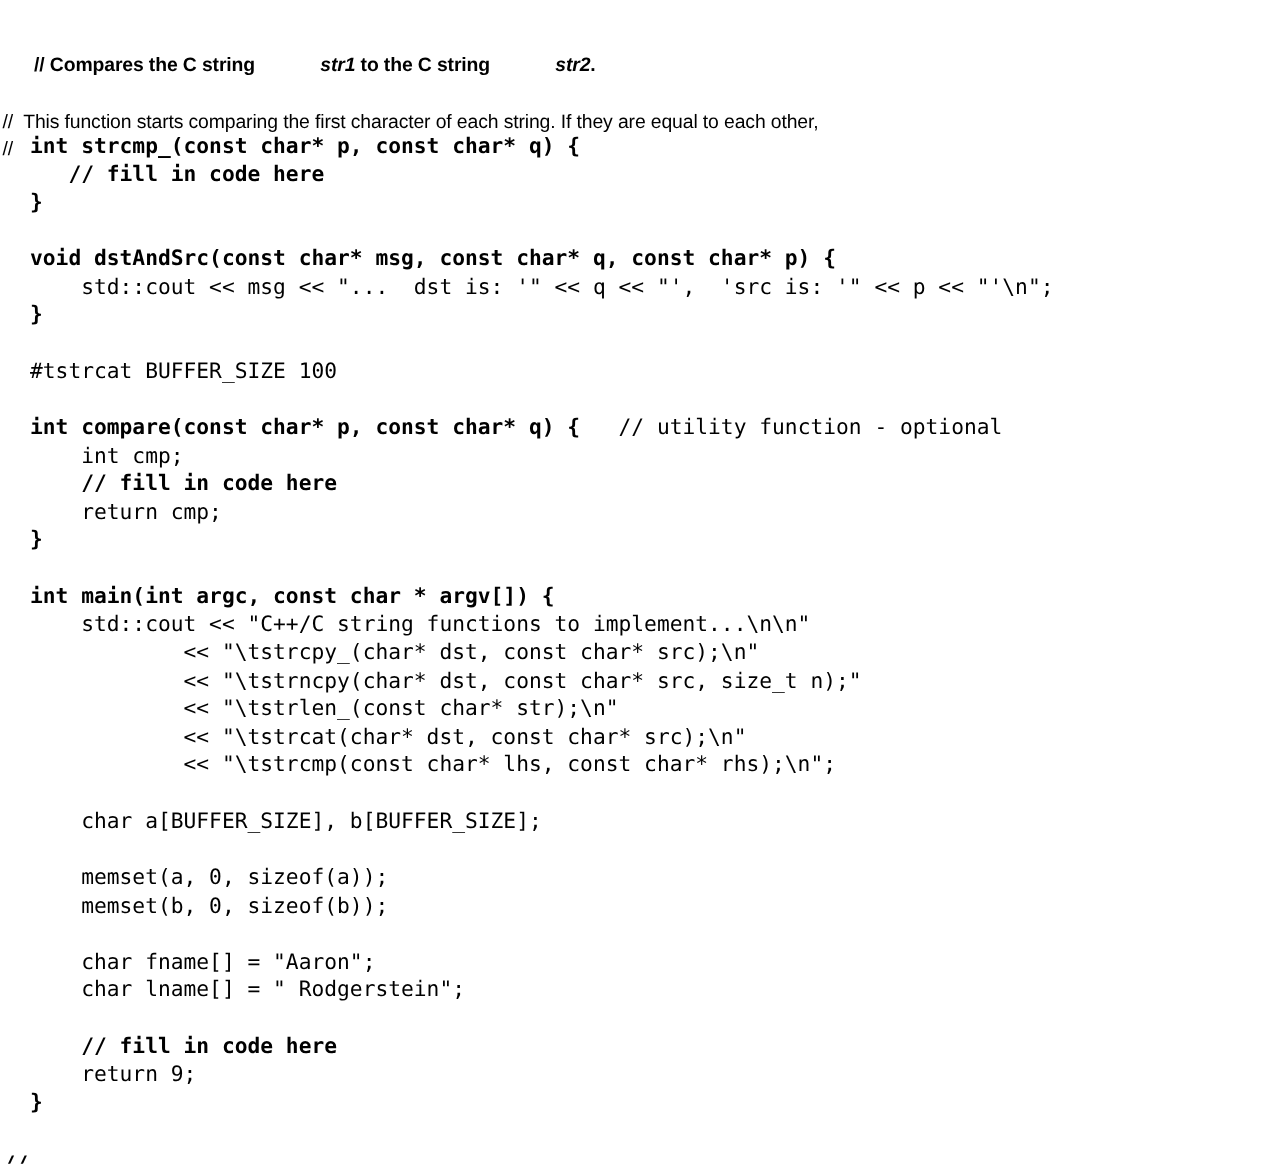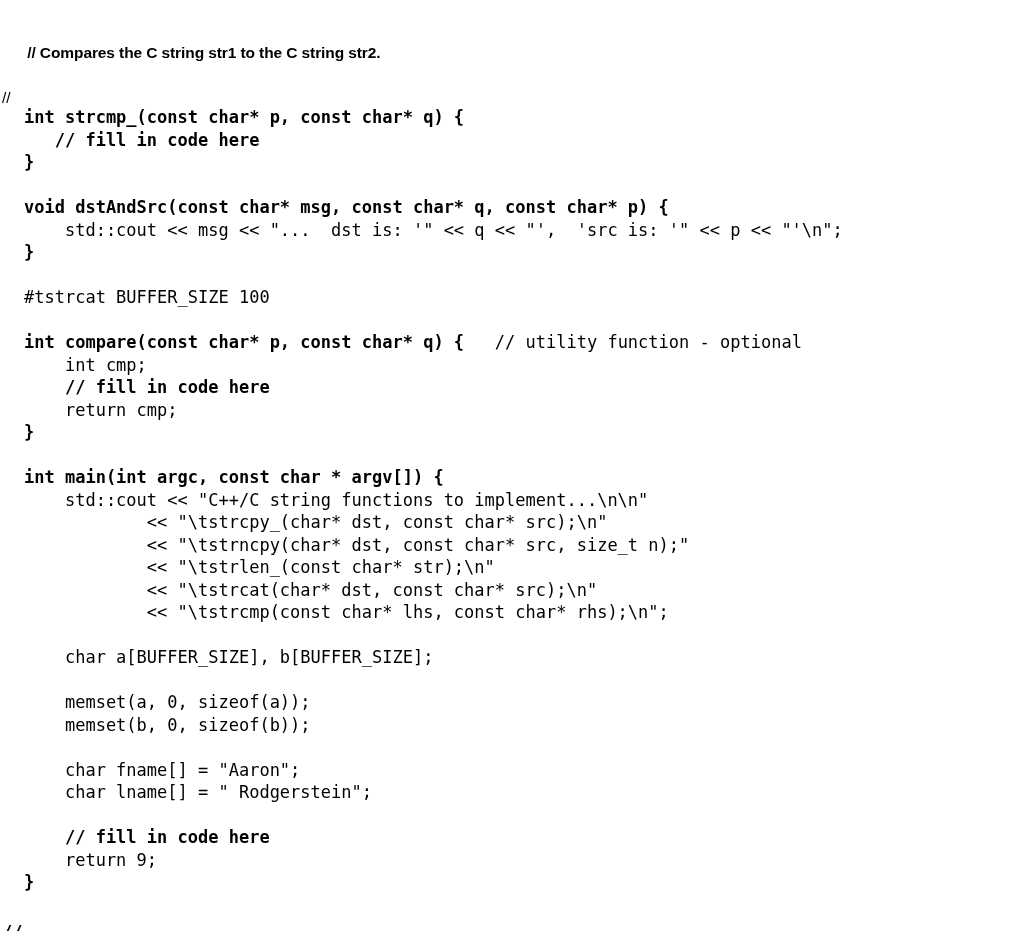--- a/index.html
+++ b/index.html
@@ -33,21 +33,21 @@
   .doc-line {
     font-family: "Liberation Sans", sans-serif;
     font-size: 15.5px;
     line-height: 22.5px;
     color: #000000;
     white-space: pre;
     letter-spacing: -0.1px;
   }
   .doc-line.bold   { font-weight: bold; }
   .doc-line.normal { font-weight: normal; }
-  .doc-line .ital  { font-weight: bold; }
+  .doc-line .ital  { font-style: italic; font-weight: bold; margin-left: 48px; }
 
   
   .code {
     position: absolute;
     left: 2px;
     top: 106px;
     width: 1020px;
     margin-left: 22px;
   }
   .code-line {
@@ -77,20 +77,21 @@
 </style>
 </head>
 <body>
 
 <div id="page">
 
   <div class="doc-comment">
     <div class="doc-line bold">
       <span>// Compares the C string <span class="ital">str1</span> to the C string <span class="ital">str2</span>.</span>
     </div>
+    <div class="doc-line normal">//  This function starts comparing the first character of each string. If they are equal to each other,</div>
     <div class="doc-line normal">//</div>
   </div>
 
   <div class="code" id="code-body">
       <div class="code-line b">int strcmp_(const char* p, const char* q) {</div>
       <div class="code-line b">   // fill in code here</div>
       <div class="code-line b">}</div>
       <div class="code-line blank">&nbsp;</div>
       <div class="code-line b">void dstAndSrc(const char* msg, const char* q, const char* p) {</div>
       <div class="code-line">    std::cout &lt;&lt; msg &lt;&lt; "...  dst is: '" &lt;&lt; q &lt;&lt; "',  'src is: '" &lt;&lt; p &lt;&lt; "'\n";</div>

